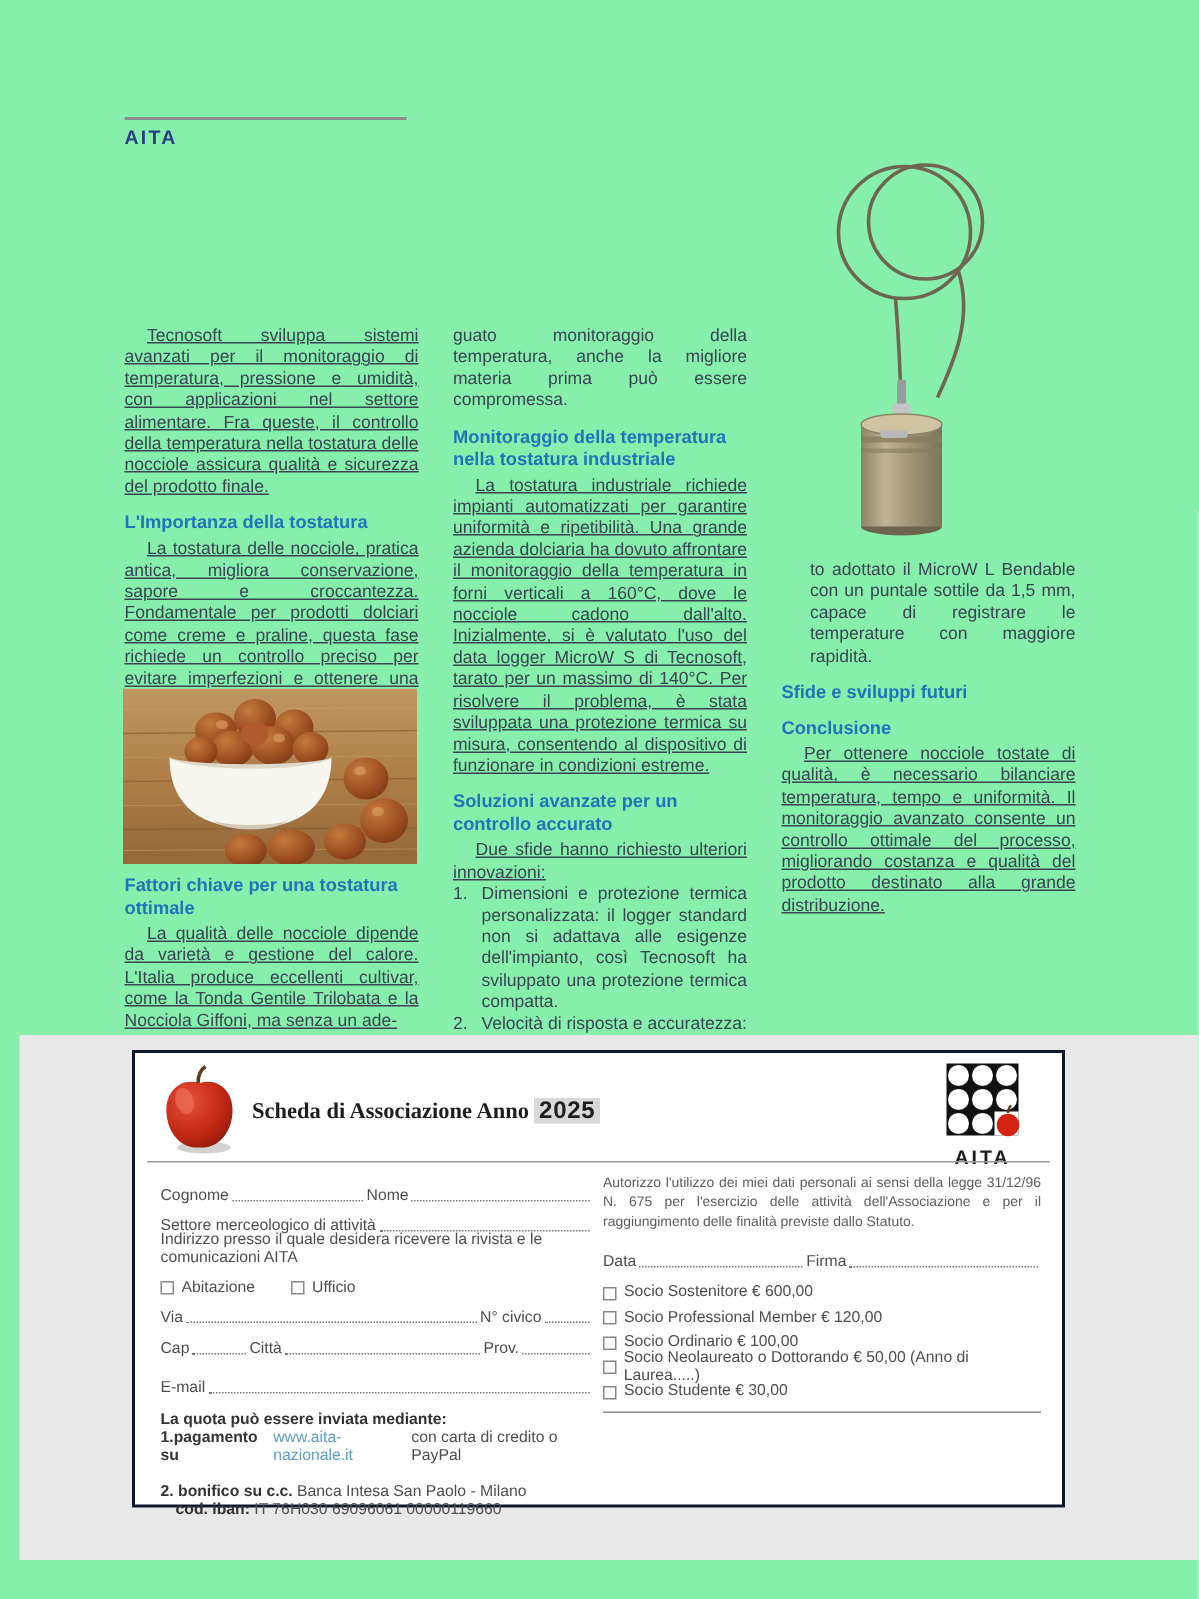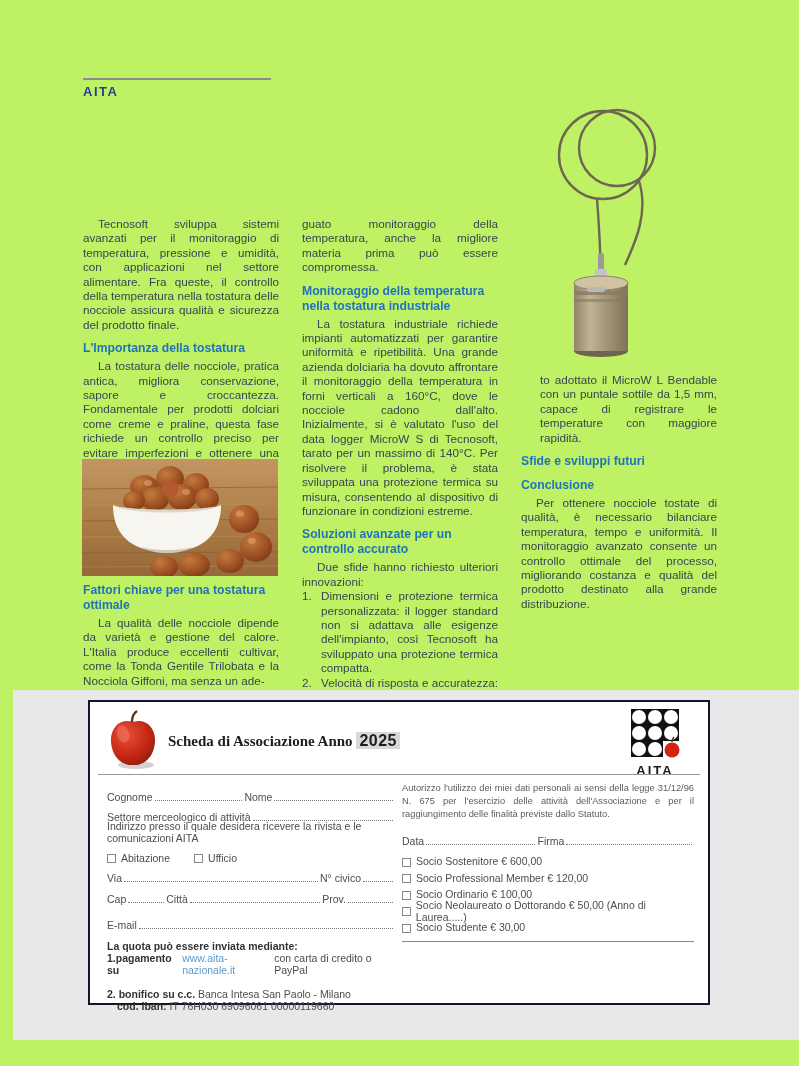--- a/index.html
+++ b/index.html
@@ -1,31 +1,31 @@
 <!DOCTYPE html>
 <html><head>
 <meta charset="utf-8">
 <style>
   * { margin:0; padding:0; box-sizing:border-box; }
   body { background:#fff; }
-  .page { position:relative; width:799px; height:1066px; background:#bef264; overflow:hidden;
+  .page { position:relative; width:799px; height:1066px; background:#86efac; overflow:hidden;
           font-family:"Liberation Sans","DejaVu Sans",sans-serif; }
 
   
   .kicker-rule { position:absolute; left:83px; top:78px; width:188px; border-top:2px solid #8c8c8c; }
   .kicker { position:absolute; left:83px; top:84px; font-size:13px; font-weight:bold;
             letter-spacing:1.5px; color:#2b3f87; }
 
   .article-title { position:absolute; left:82px; top:144px; font-size:26px; font-weight:bold;
                    color:#1c3a8c; line-height:30px; letter-spacing:-0.3px; }
 
   
   .col { position:absolute; width:196px; font-size:11.7px; line-height:14.4px; color:#3a4452; }
   .col p { text-align:justify; }
-  .col p.ind { text-indent:15px; }
+  .col p.ind { text-indent:15px;text-decoration:underline; }
   .col h3 { font-size:12.2px; line-height:15px; color:#2273b9; margin:9px 0 3px 0; }
   .col h3.first { margin-top:0; }
   .li { display:flex; }
   .li .num { flex:0 0 19px; }
   .li p { flex:1; text-align:justify; }
   .cont-indent { padding-left:19px; }
 
   #col1 { left:83px; top:217px; }
   #col1b { left:83px; top:583px; width:196px; }
   #col2 { left:302px; top:217px; }

